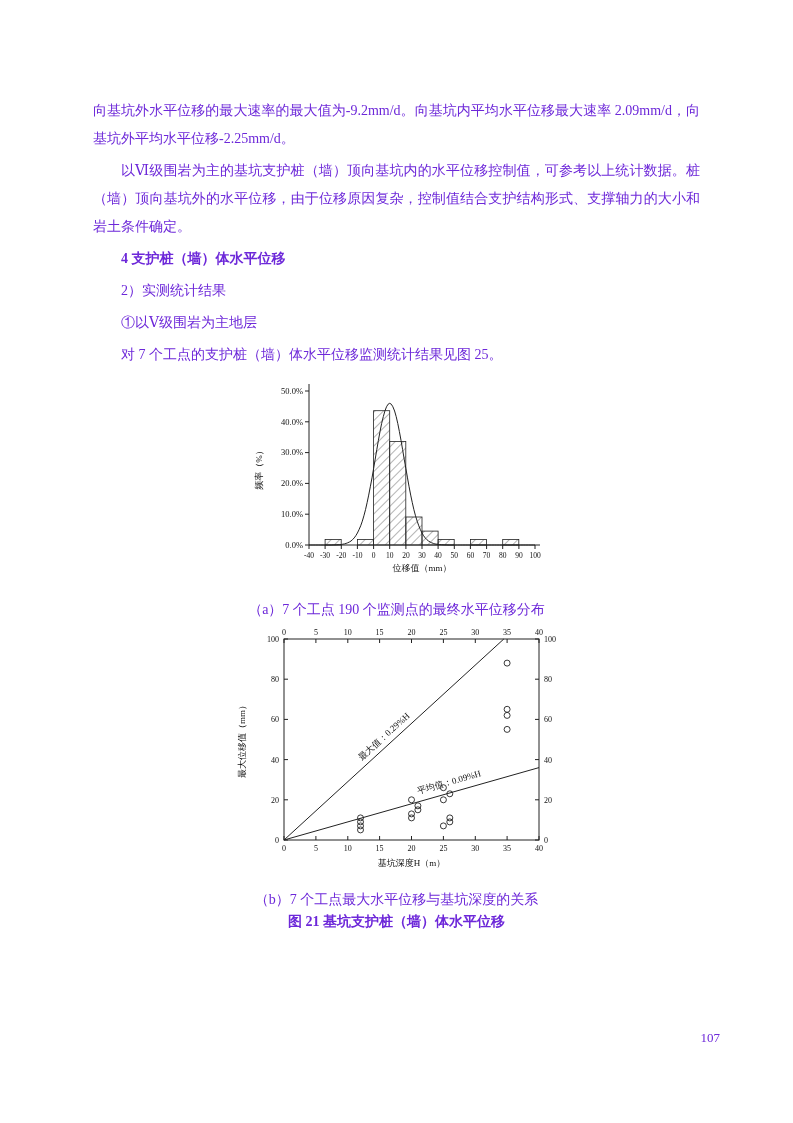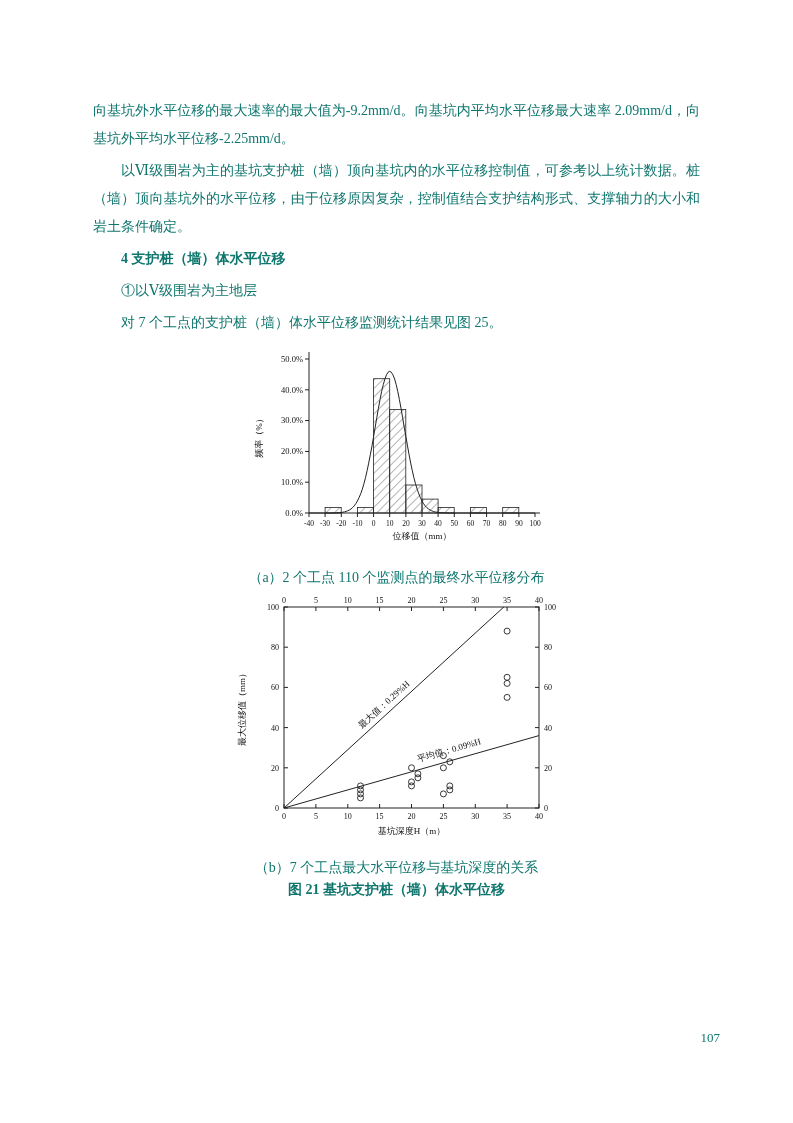--- a/index.html
+++ b/index.html
@@ -1,19 +1,19 @@
 <!DOCTYPE html>
 <html><head>
 <meta charset="utf-8">
 <style>
   * { margin:0; padding:0; box-sizing:border-box; }
   html,body { background:#ffffff; }
   .page {
     width:793px; height:1123px; background:#ffffff; position:relative;
-    font-family:"Liberation Serif","DejaVu Serif",serif; color:#0f766e;
+    font-family:"Liberation Serif","DejaVu Serif",serif; color:#6d28d9;
     overflow:hidden; margin:0 auto;
   }
   .content { padding:97px 93px 0 93px; }
   .para {
     font-size:14px; line-height:28px; text-align:justify;
     text-indent:2em; margin-bottom:4px;
   }
   .para.noindent { text-indent:0; }
   .para.heading { font-weight:bold; }
   .chart-wrap { text-align:center; }
@@ -33,20 +33,21 @@
 </style>
 </head>
 <body>
 
 <div class="page">
   <div class="content">
 
     <p class="para noindent">向基坑外水平位移的最大速率的最大值为-9.2mm/d。向基坑内平均水平位移最大速率 2.09mm/d，向基坑外平均水平位移-2.25mm/d。</p>
     <p class="para">以Ⅵ级围岩为主的基坑支护桩（墙）顶向基坑内的水平位移控制值，可参考以上统计数据。桩（墙）顶向基坑外的水平位移，由于位移原因复杂，控制值结合支护结构形式、支撑轴力的大小和岩土条件确定。</p>
     <p class="para heading">4  支护桩（墙）体水平位移</p>
+    <p class="para">2）实测统计结果</p>
     <p class="para">①以Ⅴ级围岩为主地层</p>
     <p class="para">对 7 个工点的支护桩（墙）体水平位移监测统计结果见图 25。</p>
 
     <div class="chart-wrap chart-a-wrap">
       <svg id="chart-a" width="300" height="198" viewBox="0 0 300 198">
           <defs>
             <pattern id="hatch" width="6" height="6" patternUnits="userSpaceOnUse" patternTransform="rotate(45)">
               <line x1="0" y1="0" x2="0" y2="6" stroke="#444" stroke-width="0.8"></line>
             </pattern>
           </defs>
@@ -101,21 +102,21 @@
           <rect x="158.9" y="140.0" width="16.1" height="28.0" fill="url(#hatch)" stroke="#222" stroke-width="0.8"></rect>
           <rect x="175.0" y="154.1" width="16.1" height="13.9" fill="url(#hatch)" stroke="#222" stroke-width="0.8"></rect>
           <rect x="191.1" y="162.5" width="16.1" height="5.5" fill="url(#hatch)" stroke="#222" stroke-width="0.8"></rect>
           <rect x="223.4" y="162.5" width="16.1" height="5.5" fill="url(#hatch)" stroke="#222" stroke-width="0.8"></rect>
           <rect x="255.7" y="162.5" width="16.1" height="5.5" fill="url(#hatch)" stroke="#222" stroke-width="0.8"></rect>
           <path d="M62.0 168.0L63.6 168.0L65.2 168.0L66.8 168.0L68.5 168.0L70.1 168.0L71.7 168.0L73.3 168.0L74.9 168.0L76.5 168.0L78.1 168.0L79.8 168.0L81.4 168.0L83.0 168.0L84.6 168.0L86.2 167.9L87.8 167.9L89.4 167.8L91.1 167.7L92.7 167.6L94.3 167.5L95.9 167.2L97.5 166.9L99.1 166.4L100.7 165.8L102.4 165.0L104.0 164.0L105.6 162.6L107.2 160.9L108.8 158.7L110.4 156.0L112.0 152.7L113.7 148.8L115.3 144.2L116.9 138.8L118.5 132.7L120.1 125.7L121.7 118.1L123.3 109.8L125.0 100.9L126.6 91.6L128.2 82.1L129.8 72.6L131.4 63.3L133.0 54.6L134.6 46.6L136.3 39.6L137.9 34.0L139.5 29.8L141.1 27.2L142.7 26.3L144.3 27.2L145.9 29.8L147.6 34.0L149.2 39.6L150.8 46.6L152.4 54.6L154.0 63.3L155.6 72.6L157.2 82.1L158.9 91.6L160.5 100.9L162.1 109.8L163.7 118.1L165.3 125.7L166.9 132.7L168.5 138.8L170.2 144.2L171.8 148.8L173.4 152.7L175.0 156.0L176.6 158.7L178.2 160.9L179.8 162.6L181.5 164.0L183.1 165.0L184.7 165.8L186.3 166.4L187.9 166.9L189.5 167.2L191.1 167.5L192.8 167.6L194.4 167.7L196.0 167.8L197.6 167.9L199.2 167.9L200.8 168.0L202.4 168.0L204.1 168.0L205.7 168.0L207.3 168.0L208.9 168.0L210.5 168.0L212.1 168.0L213.7 168.0L215.4 168.0L217.0 168.0L218.6 168.0L220.2 168.0L221.8 168.0L223.4 168.0L225.0 168.0L226.7 168.0L228.3 168.0L229.9 168.0L231.5 168.0L233.1 168.0L234.7 168.0L236.3 168.0L238.0 168.0L239.6 168.0L241.2 168.0L242.8 168.0L244.4 168.0L246.0 168.0L247.6 168.0L249.3 168.0L250.9 168.0L252.5 168.0L254.1 168.0L255.7 168.0L257.3 168.0L258.9 168.0L260.6 168.0L262.2 168.0L263.8 168.0L265.4 168.0L267.0 168.0L268.6 168.0L270.2 168.0L271.9 168.0L273.5 168.0L275.1 168.0L276.7 168.0L278.3 168.0L279.9 168.0L281.5 168.0L283.2 168.0L284.8 168.0L286.4 168.0L288.0 168.0" fill="none" stroke="#222" stroke-width="1"></path>
           <text x="175.0" y="194" text-anchor="middle" font-size="9">位移值（mm）</text>
           <text transform="translate(15 91.0) rotate(-90)" text-anchor="middle" font-size="9">频率（%）</text>
         </svg>
     </div>
-    <p class="caption caption-a">（a）2 个工点 110 个监测点的最终水平位移分布</p>
+    <p class="caption caption-a">（a）7 个工点 190 个监测点的最终水平位移分布</p>
 
     <div class="chart-wrap chart-b-wrap">
       <svg id="chart-b" width="330" height="262" viewBox="0 0 330 262">
           <rect x="52" y="16" width="255" height="201" fill="none" stroke="#222" stroke-width="1"></rect>
           <line x1="52.0" y1="217" x2="52.0" y2="213" stroke="#222" stroke-width="1"></line>
           <line x1="52.0" y1="16" x2="52.0" y2="20" stroke="#222" stroke-width="1"></line>
           <text x="52.0" y="228" text-anchor="middle" font-size="8">0</text>
           <text x="52.0" y="12" text-anchor="middle" font-size="8">0</text>
           <line x1="83.9" y1="217" x2="83.9" y2="213" stroke="#222" stroke-width="1"></line>
           <line x1="83.9" y1="16" x2="83.9" y2="20" stroke="#222" stroke-width="1"></line>

